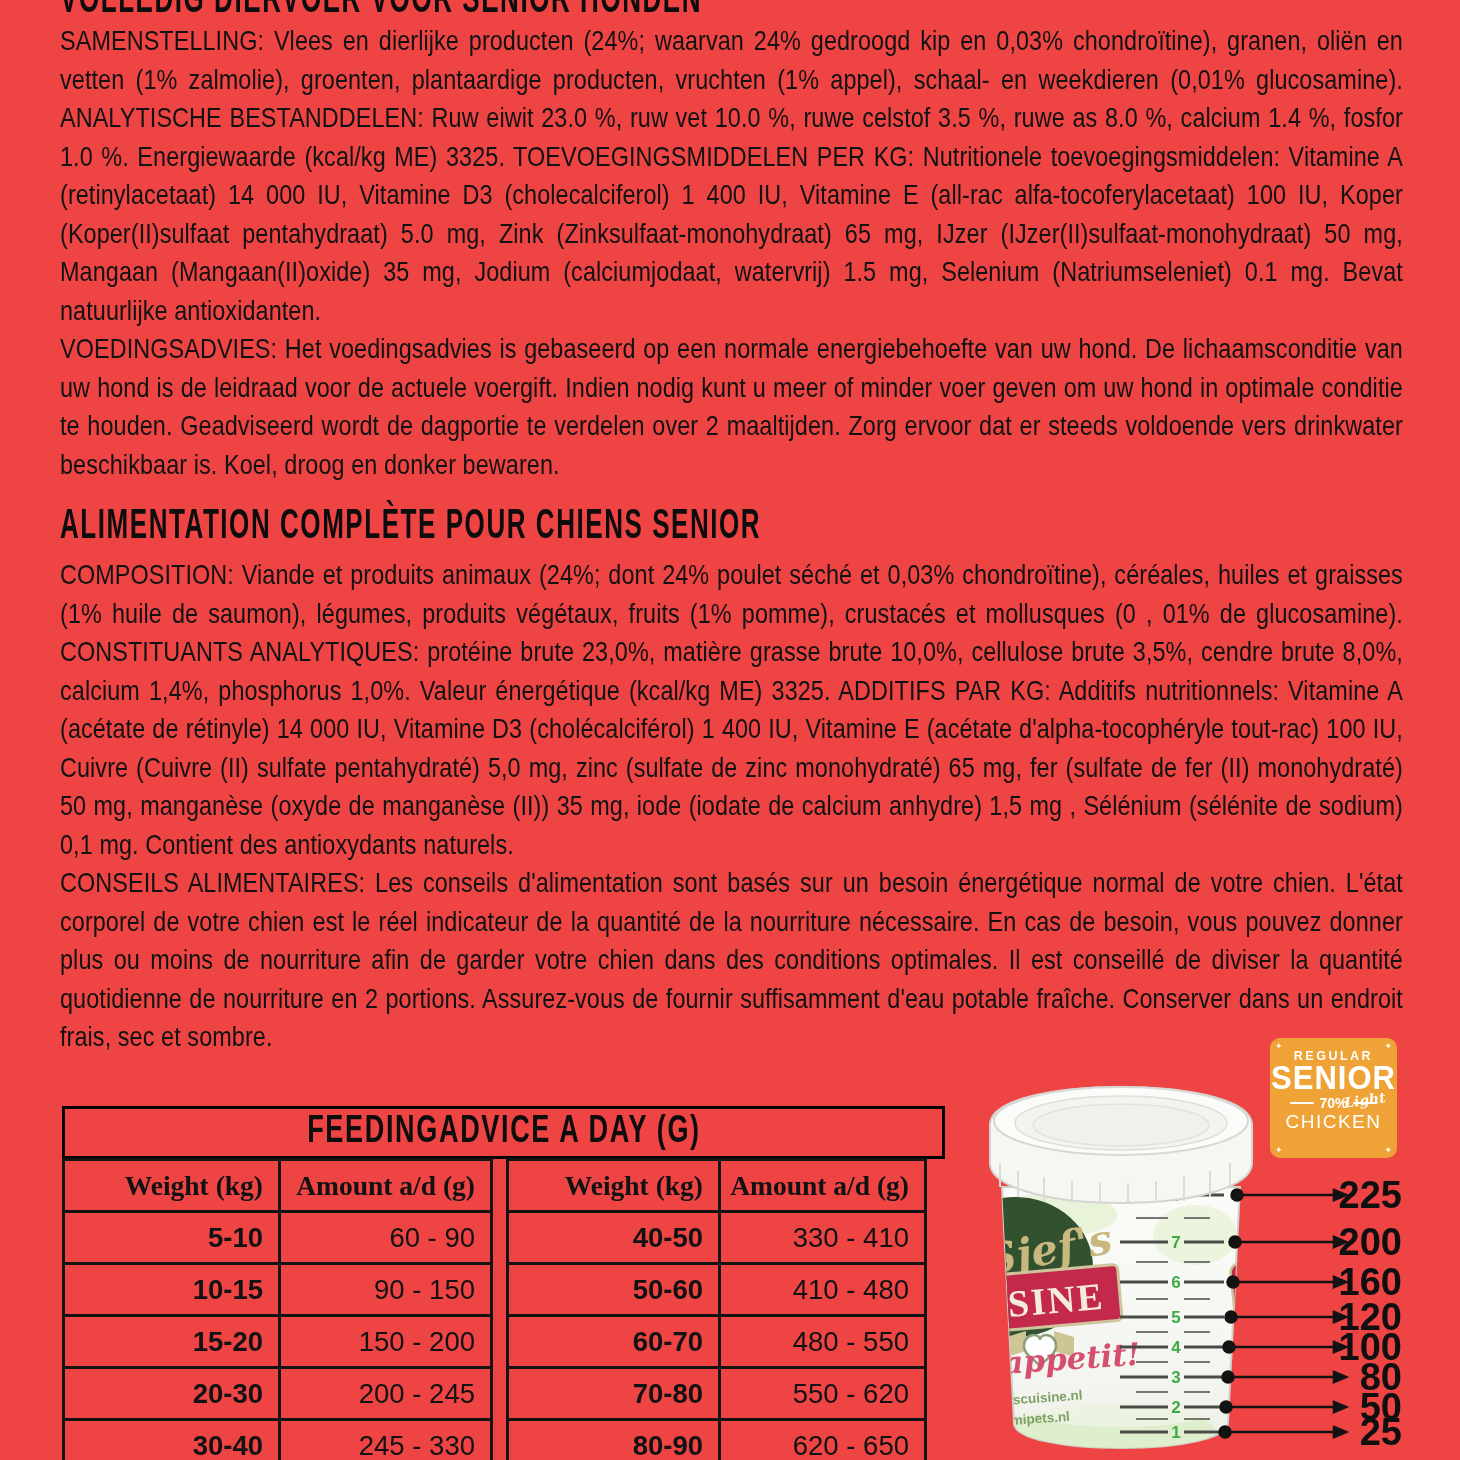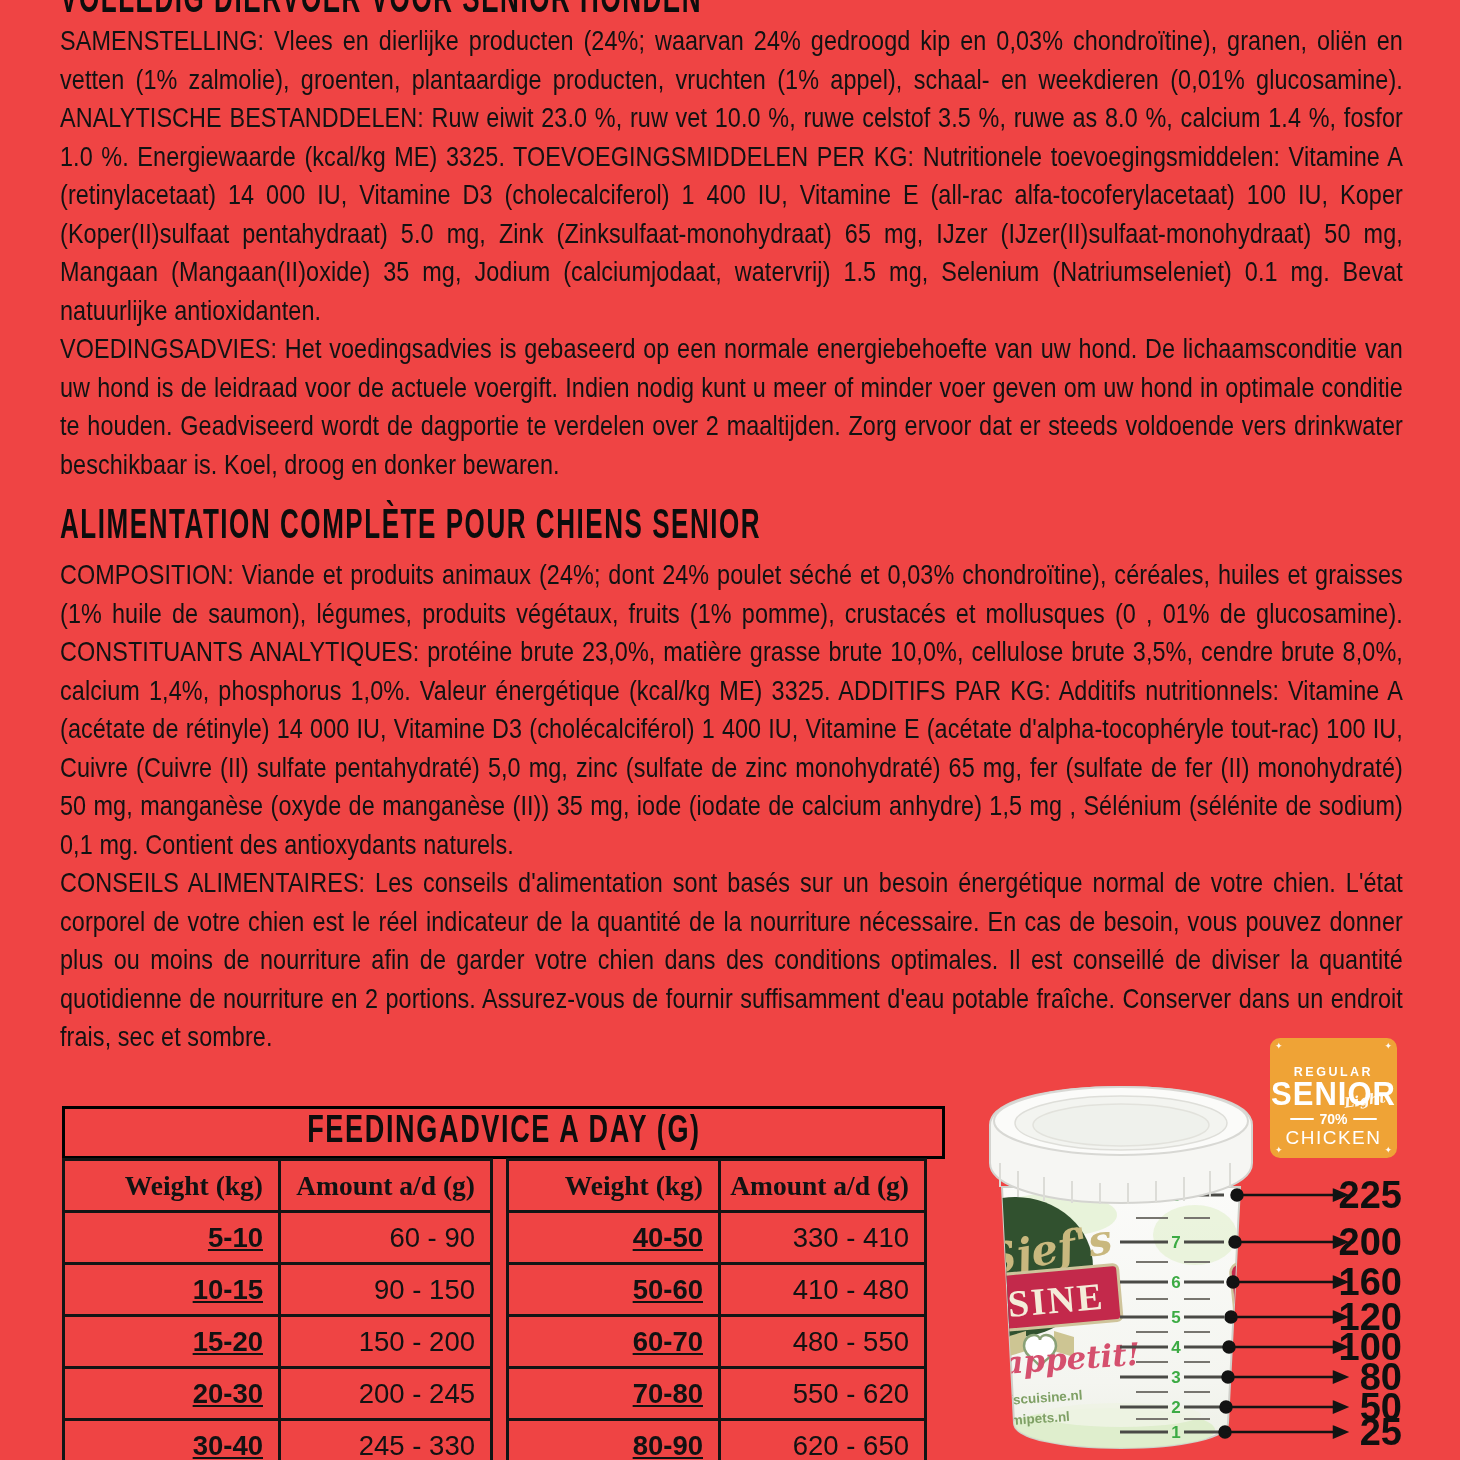--- a/index.html
+++ b/index.html
@@ -17,25 +17,25 @@
   
   .ftable{position:absolute;left:62px;top:1106px;width:883px;}
   .ftitle{height:47px;border:3px solid #000000;display:flex;align-items:center;justify-content:center;}
   .ftitle .disp{font-size:33px;transform:scale(0.82,1.2);transform-origin:center bottom;letter-spacing:2px;}
   .trow{display:flex;gap:13px;margin-top:-1px;}
   table.sub{border-collapse:collapse;table-layout:fixed;}
   table.sub td,table.sub th{border:3px solid #141414;height:49px;font-size:27.5px;
         text-align:right;padding:0 15px 0 4px;vertical-align:middle;white-space:nowrap;
         font-family:"Liberation Sans",sans-serif;color:#121212;}
   table.sub th{font-weight:bold;font-family:Liberation Serif, serif;}
-  td.w{font-weight:bold;text-decoration:underline;}
+  td.w{font-weight:bold;}
   
   .badge{position:absolute;left:1270px;top:1038px;width:127px;height:120px;border-radius:10px;
          background:#EFA336;color:#fff;text-align:center;overflow:hidden;}
-  .badge .b-reg{margin-top:28px;font-size:12.5px;font-weight:800;letter-spacing:2.5px;line-height:13px;}
+  .badge .b-reg{margin-top:12px;font-size:12.5px;font-weight:800;letter-spacing:2.5px;line-height:13px;}
   .badge .b-sen{font-size:31px;font-weight:800;letter-spacing:1px;line-height:29px;transform:scaleY(1.08);}
   .badge .b-light{position:absolute;right:11px;top:54px;font-family:"DejaVu Serif",serif;
          font-style:italic;font-weight:bold;font-size:14px;transform:rotate(-8deg);opacity:.95;}
   .badge .b-pct{margin-top:4px;font-size:14px;font-weight:800;display:flex;align-items:center;
          justify-content:center;gap:5px;line-height:14px;}
   .badge .sw{display:inline-block;width:24px;height:2px;background:#fff;border-radius:2px;}
   .badge .b-chi{margin-top:2px;font-size:19px;font-weight:400;letter-spacing:1.5px;line-height:20px;}
   .badge .spark{position:absolute;font-size:9px;opacity:.95;}
   .badge .s1{left:5px;top:3px;} .badge .s2{right:5px;top:3px;}
   .badge .s3{left:5px;bottom:3px;} .badge .s4{right:5px;bottom:3px;}

